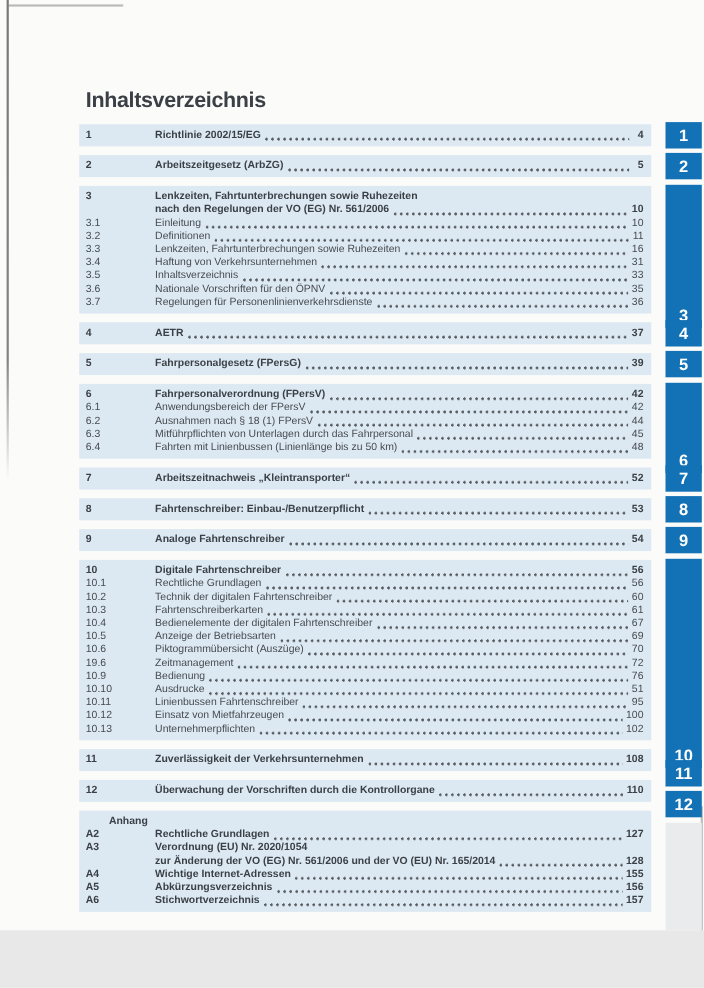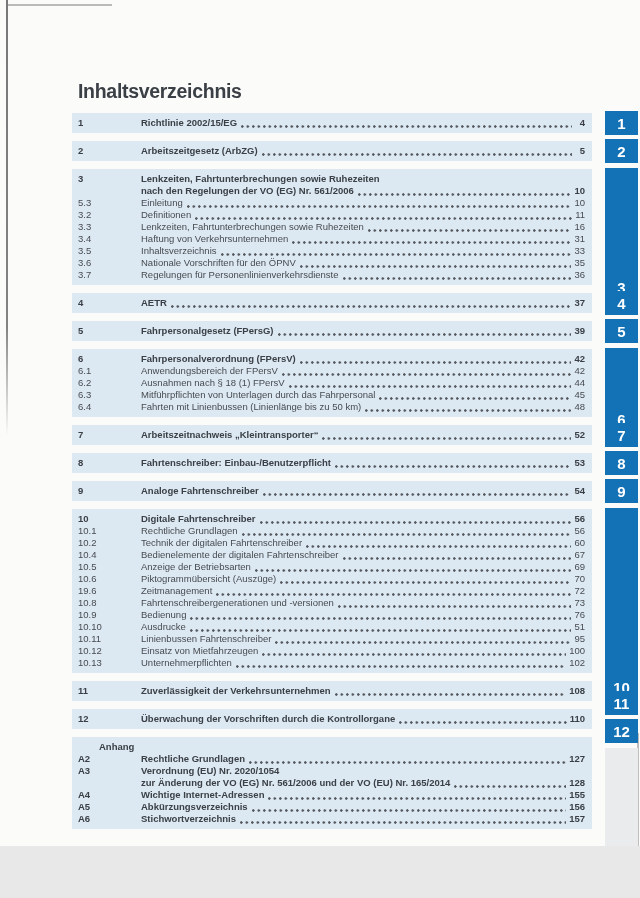--- a/index.html
+++ b/index.html
@@ -104,21 +104,21 @@
             <span class="num">3</span>
             <span class="txt">Lenkzeiten, Fahrtunterbrechungen sowie Ruhezeiten</span>
           </div>
           <div class="row bold">
             <span class="num"></span>
             <span class="txt">nach den Regelungen der VO (EG) Nr. 561/2006</span>
             <span class="leader"></span>
             <span class="pg">10</span>
           </div>
           <div class="row">
-            <span class="num">5.3</span>
+            <span class="num">3.1</span>
             <span class="txt">Einleitung</span>
             <span class="leader"></span>
             <span class="pg">10</span>
           </div>
           <div class="row">
             <span class="num">3.2</span>
             <span class="txt">Definitionen</span>
             <span class="leader"></span>
             <span class="pg">11</span>
           </div>
@@ -238,20 +238,26 @@
             <span class="leader"></span>
             <span class="pg">56</span>
           </div>
           <div class="row">
             <span class="num">10.2</span>
             <span class="txt">Technik der digitalen Fahrtenschreiber</span>
             <span class="leader"></span>
             <span class="pg">60</span>
           </div>
           <div class="row">
+            <span class="num">10.3</span>
+            <span class="txt">Fahrtenschreiberkarten</span>
+            <span class="leader"></span>
+            <span class="pg">61</span>
+          </div>
+          <div class="row">
             <span class="num">10.4</span>
             <span class="txt">Bedienelemente der digitalen Fahrtenschreiber</span>
             <span class="leader"></span>
             <span class="pg">67</span>
           </div>
           <div class="row">
             <span class="num">10.5</span>
             <span class="txt">Anzeige der Betriebsarten</span>
             <span class="leader"></span>
             <span class="pg">69</span>
@@ -260,26 +266,20 @@
             <span class="num">10.6</span>
             <span class="txt">Piktogrammübersicht (Auszüge)</span>
             <span class="leader"></span>
             <span class="pg">70</span>
           </div>
           <div class="row">
             <span class="num">19.6</span>
             <span class="txt">Zeitmanagement</span>
             <span class="leader"></span>
             <span class="pg">72</span>
-          </div>
-          <div class="row">
-            <span class="num">10.8</span>
-            <span class="txt">Fahrtenschreibergenerationen und -versionen</span>
-            <span class="leader"></span>
-            <span class="pg">73</span>
           </div>
           <div class="row">
             <span class="num">10.9</span>
             <span class="txt">Bedienung</span>
             <span class="leader"></span>
             <span class="pg">76</span>
           </div>
           <div class="row">
             <span class="num">10.10</span>
             <span class="txt">Ausdrucke</span>

